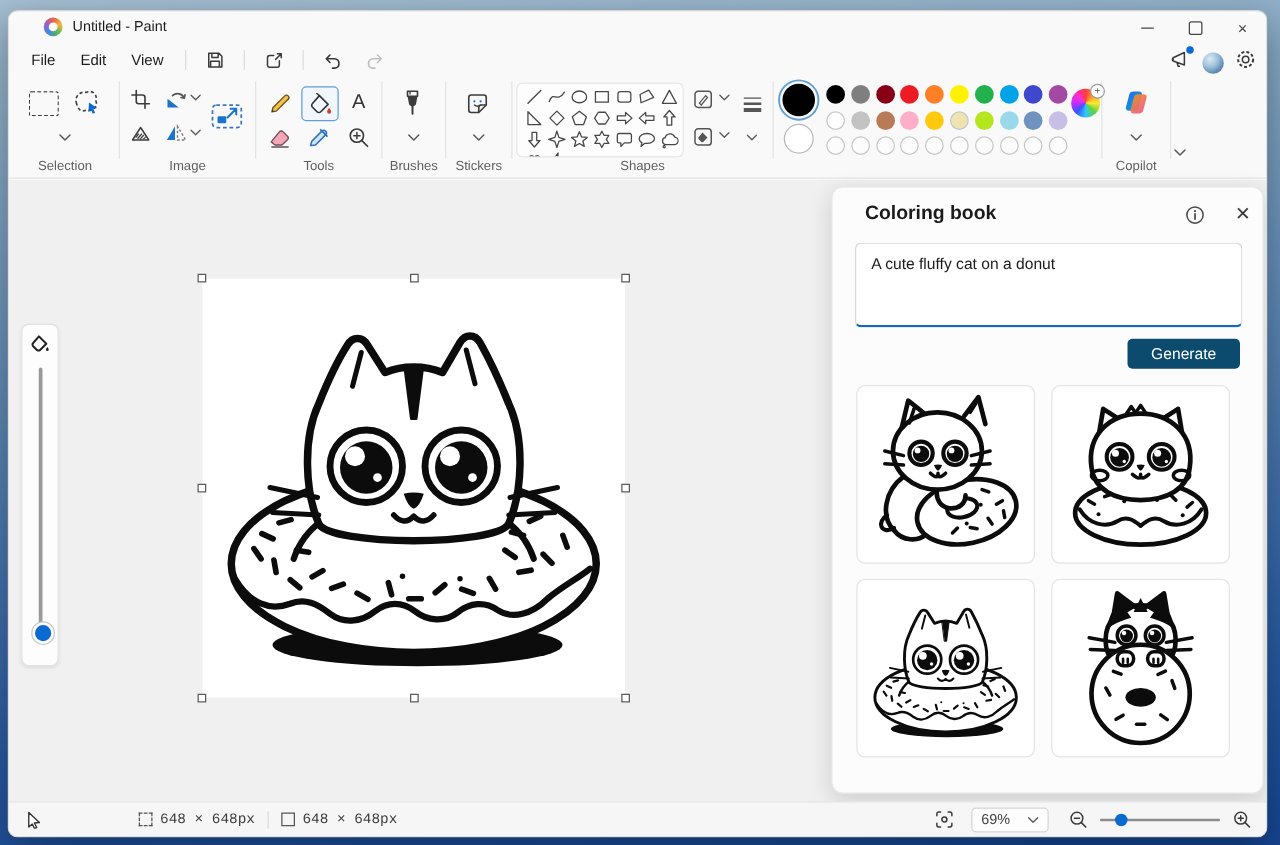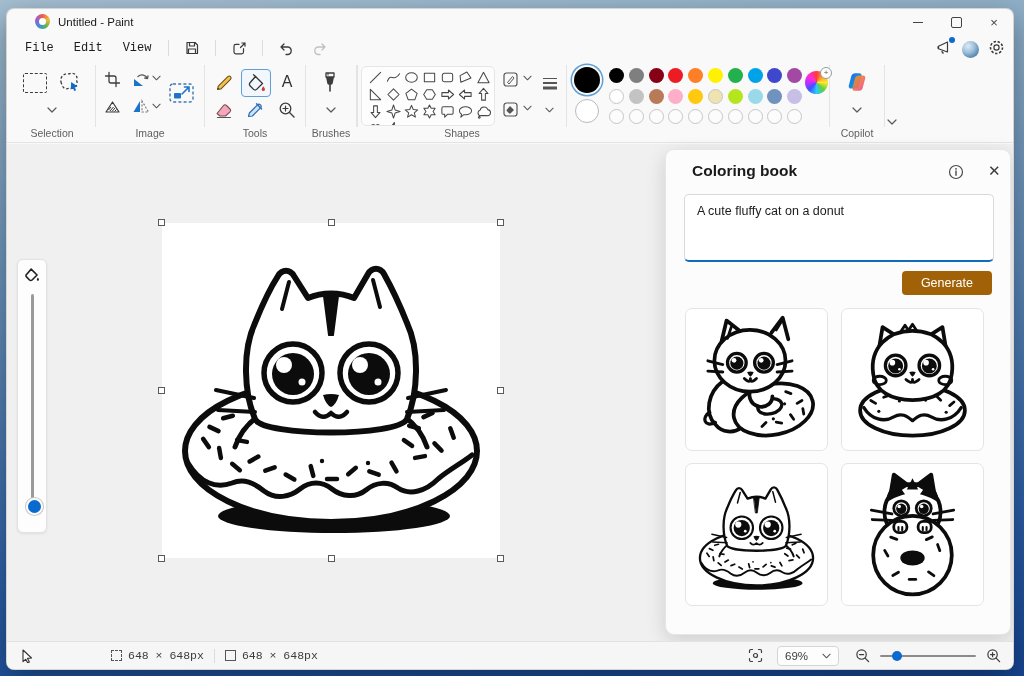--- a/index.html
+++ b/index.html
@@ -23,21 +23,21 @@
   .win-btn{width:38px;height:26px;display:flex;align-items:center;justify-content:center;color:#444;}
   .glyph-min{width:10px;height:1px;background:#444;}
   .glyph-max{width:9px;height:9px;border:1px solid #444;border-radius:2px;}
   .glyph-close{font-size:13px;line-height:1;}
   .tb-right2{position:absolute;top:30px;right:8px;display:flex;align-items:center;gap:9px;}
   .avatar{width:17px;height:17px;border-radius:50%;
     background:radial-gradient(circle at 35% 30%,#dcebf5 0%,#9fc0da 40%,#5f8cb5 70%,#37608d 100%);}
   .badge-dot{position:absolute;right:-2px;top:-3px;width:6px;height:6px;border-radius:50%;background:#0b6ad0;}
   
   .menubar{position:absolute;top:26px;left:0;right:0;height:26px;display:flex;align-items:center;padding-left:8px;}
-  .menu-item{font-size:12px;color:#1b1b1b;padding:4px 10px;border-radius:4px;font-family:Liberation Mono, monospace;}
+  .menu-item{font-size:12px;color:#1b1b1b;padding:4px 10px;border-radius:4px;}
   .mb-div{width:1px;height:16px;background:#dcdcdc;margin:0 7px;}
   .mb-icon{padding:3px 8px;display:flex;align-items:center;}
   
   .ribbon{position:absolute;top:52px;left:0;right:0;height:82px;display:flex;align-items:stretch;padding:0 2px;
     border-bottom:1px solid #e3e3e3;background:#f9f9f9;box-sizing:border-box;}
   .rb-group{position:relative;flex:0 0 auto;}
   .rb-label{position:absolute;bottom:3px;left:0;right:0;text-align:center;font-size:10.5px;color:#5f5f5f;}
   .vdiv{flex:0 0 1px;background:#e4e4e4;height:62px;margin-top:4px;}
   .chev{display:inline-block;}
   .chev path{stroke:#5a5a5a;fill:none;stroke-width:1.2;stroke-linecap:round;stroke-linejoin:round;}
@@ -65,21 +65,21 @@
     border:2px solid #fdfdfd;box-shadow:0 0 0 1px #c9c9c9;box-sizing:content-box;}
   
   .panel{position:absolute;left:658px;top:5px;width:346px;height:486px;background:#fcfcfc;border:1px solid #e6e6e6;
     border-radius:9px;box-shadow:0 6px 20px rgba(0,0,0,.14);box-sizing:border-box;}
   .panel-title{position:absolute;left:26px;top:12px;font-size:15.5px;font-weight:700;color:#1a1a1a;}
   .panel-info{position:absolute;left:282px;top:14px;}
   .panel-close{position:absolute;left:318px;top:10px;font-size:15px;color:#3a3a3a;padding:2px 4px;}
   .prompt{position:absolute;left:18px;top:44px;width:310px;height:68px;box-sizing:border-box;resize:none;
     border:1px solid #d9d9d9;border-bottom:2px solid #0f6cbd;border-radius:5px;padding:9px 12px;
     font-family:"Liberation Sans",sans-serif;font-size:12.5px;color:#1b1b1b;background:#fff;outline:none;}
-  .generate{position:absolute;right:18px;top:121px;background:#a16207;color:#fff;border:none;border-radius:4px;
+  .generate{position:absolute;right:18px;top:121px;background:#0c4a6e;color:#fff;border:none;border-radius:4px;
     font-family:"Liberation Sans",sans-serif;font-size:12.5px;padding:5px 19px;height:24px;}
   .thumb{position:absolute;width:143px;height:143px;background:#fff;border:1px solid #e4e4e4;border-radius:7px;
     display:flex;align-items:center;justify-content:center;box-sizing:border-box;}
   .thumb svg{width:131px;height:131px;}
   
   .statusbar{position:absolute;left:0;right:0;bottom:0;height:28px;background:#f6f6f6;border-top:1px solid #e2e2e2;
     display:flex;align-items:center;font-size:11.5px;color:#3d3d3d;box-sizing:border-box;}
   .sb-item{display:flex;align-items:center;gap:6px;font-family:Liberation Mono, monospace;}
   .sb-div{width:1px;height:14px;background:#dcdcdc;margin:0 10px;}
   .sel-mini{width:11px;height:11px;border:1.2px dashed #555;box-sizing:border-box;}
@@ -333,20 +333,37 @@
       </div>
       <div class="rb-ic" style="left:20px;top:46px">
           <svg class="chev" width="10" height="6" viewBox="0 0 10 6">
             <path d="M1 1 L5 5 L9 1"></path>
           </svg>
         </div>
       <div class="rb-label">Brushes</div>
     </div>
     <div class="vdiv"></div>
 
+    <div class="rb-group" style="width:52px">
+      <div class="rb-ic" style="left:15px;top:12px">
+        <svg class="ic" width="20" height="20" viewBox="0 0 20 20">
+            <path d="M3 5 a2 2 0 0 1 2 -2 H15 a2 2 0 0 1 2 2 V11 L11 17 H5 a2 2 0 0 1 -2 -2 Z" fill="none" stroke="#3c3c3c" stroke-width="1.3" stroke-linejoin="round"></path>
+            <path d="M11 17 V13 a2 2 0 0 1 2 -2 H17" fill="none" stroke="#3c3c3c" stroke-width="1.3"></path>
+            <circle cx="7.5" cy="8" r="0.9" fill="#1b74c9"></circle>
+            <circle cx="12.5" cy="8" r="0.9" fill="#1b74c9"></circle>
+            <path d="M7.5 11 Q10 13 12.5 11" fill="none" stroke="#3c3c3c" stroke-width="1.1" stroke-linecap="round"></path>
+          </svg>
+      </div>
+      <div class="rb-ic" style="left:21px;top:46px">
+          <svg class="chev" width="10" height="6" viewBox="0 0 10 6">
+            <path d="M1 1 L5 5 L9 1"></path>
+          </svg>
+        </div>
+      <div class="rb-label">Stickers</div>
+    </div>
     <div class="vdiv"></div>
 
     <div class="rb-group" style="width:208px">
       <div class="shapes-box">
           <div class="shape-cell">
             <svg viewBox="0 0 16 16" width="15" height="15">
               <path d="M2.5 13.5 L13.5 2.5" fill="none" stroke="#474747" stroke-width="1.1" stroke-linejoin="round" stroke-linecap="round"></path>
             </svg>
           </div>
           <div class="shape-cell">

